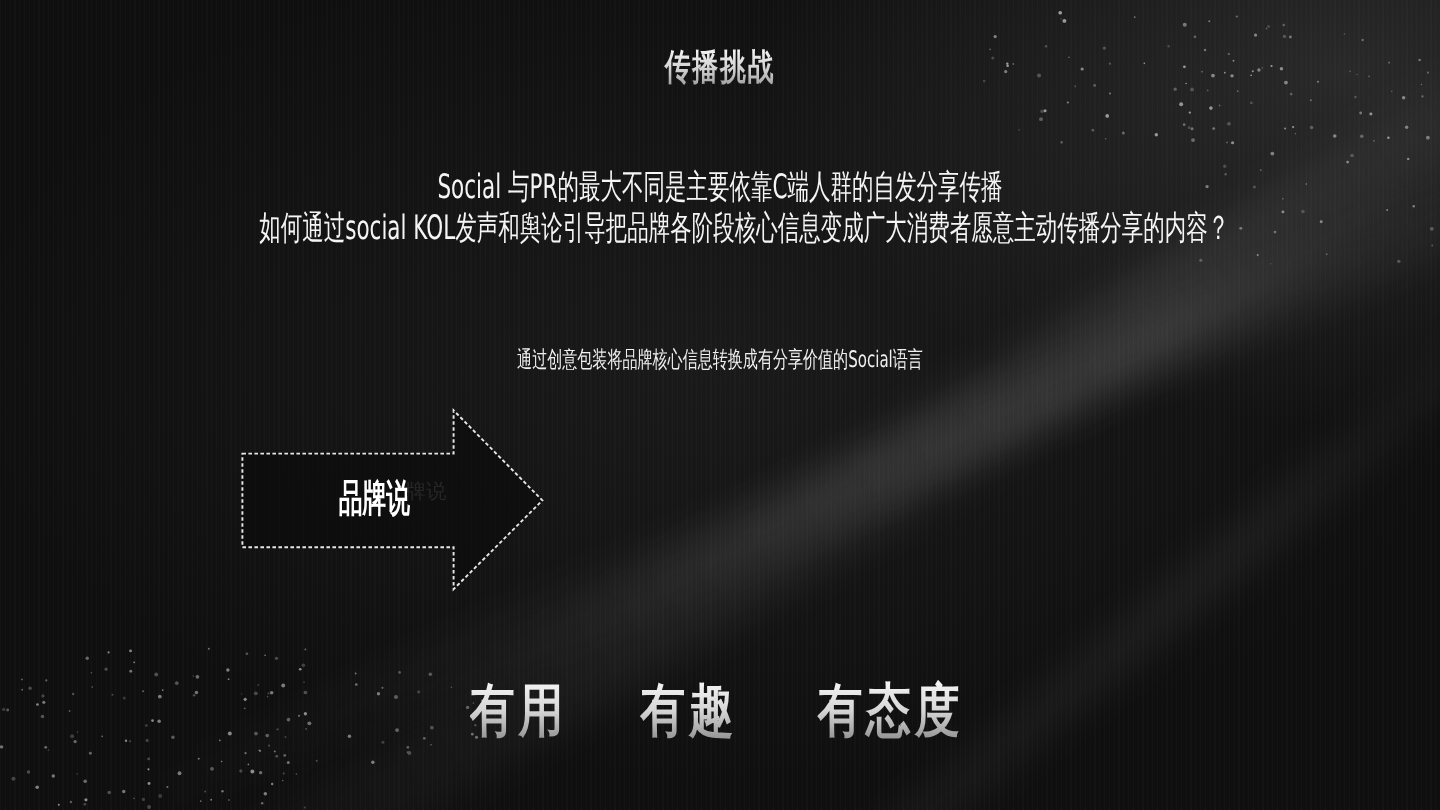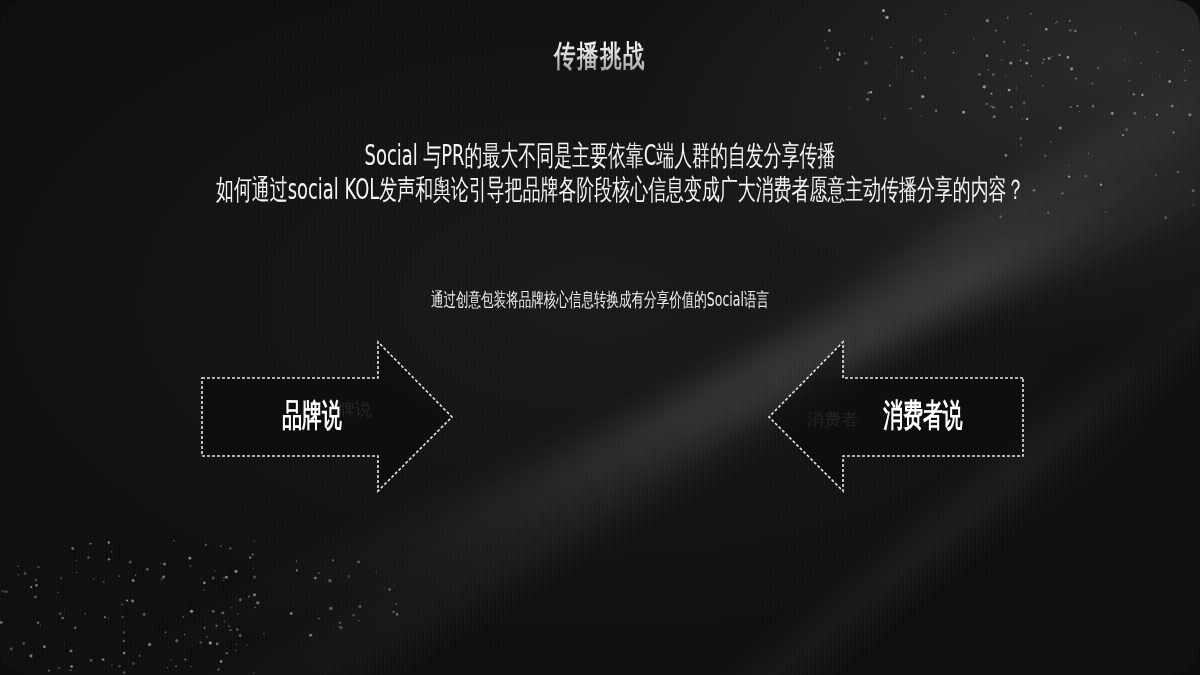--- a/index.html
+++ b/index.html
@@ -13,21 +13,20 @@
     .slide {
       position: relative;
       width: 1200px;
       height: 675px;
       overflow: hidden;
       background:
         radial-gradient(ellipse 700px 420px at 1120px 60px, rgba(110,110,110,0.28), rgba(40,40,40,0.0) 70%),
         radial-gradient(ellipse 900px 500px at 600px 300px, #1a1a1a, #0f0f0f 70%),
         #0e0e0e;
       font-family: "DejaVu Sans", sans-serif;
-      border-radius: 27px;
     }
     
     .scanlines {
       position: absolute;
       inset: 0;
       background: repeating-linear-gradient(90deg, rgba(255,255,255,0.018) 0px, rgba(255,255,255,0.018) 1px, rgba(0,0,0,0) 1px, rgba(0,0,0,0) 4px);
       pointer-events: none;
     }
     
     .ray {
@@ -426,21 +425,19 @@
 
   <div class="shape" style="left:200px; top:340px; width:256px; height:155px;">
     <svg width="256" height="155">
       <polygon points="2,38 178,38 178,2 252,77 178,151 178,116 2,116" fill="rgba(10,10,10,0.55)" stroke="#e6e6e6" stroke-width="1.6" stroke-dasharray="3,2"></polygon>
     </svg>
     <div class="ghost" style="left:138px; top:58px;">牌说</div>
     <div class="shape-label" style="left:64px; top:54px;">品牌说</div>
   </div>
 
 
-  <div class="shape" style="left:767px; top:340px; width:258px; height:155px;">
-    <svg width="258" height="155">
-      <polygon points="256,38 76,38 76,2 2,77 76,151 76,116 256,116" fill="rgba(10,10,10,0.55)" stroke="#e6e6e6" stroke-width="1.6" stroke-dasharray="3,2"></polygon>
-    </svg>
-    <div class="ghost" style="left:40px; top:68px;">消费者</div>
-    <div class="shape-label" style="left:92px; top:54px;">消费者说</div>
+
+  <div class="slogan">
+    <span>有用</span>
+    <span>有趣</span>
+    <span>有态度</span>
   </div>
-
 </div>
 
 </body></html>

